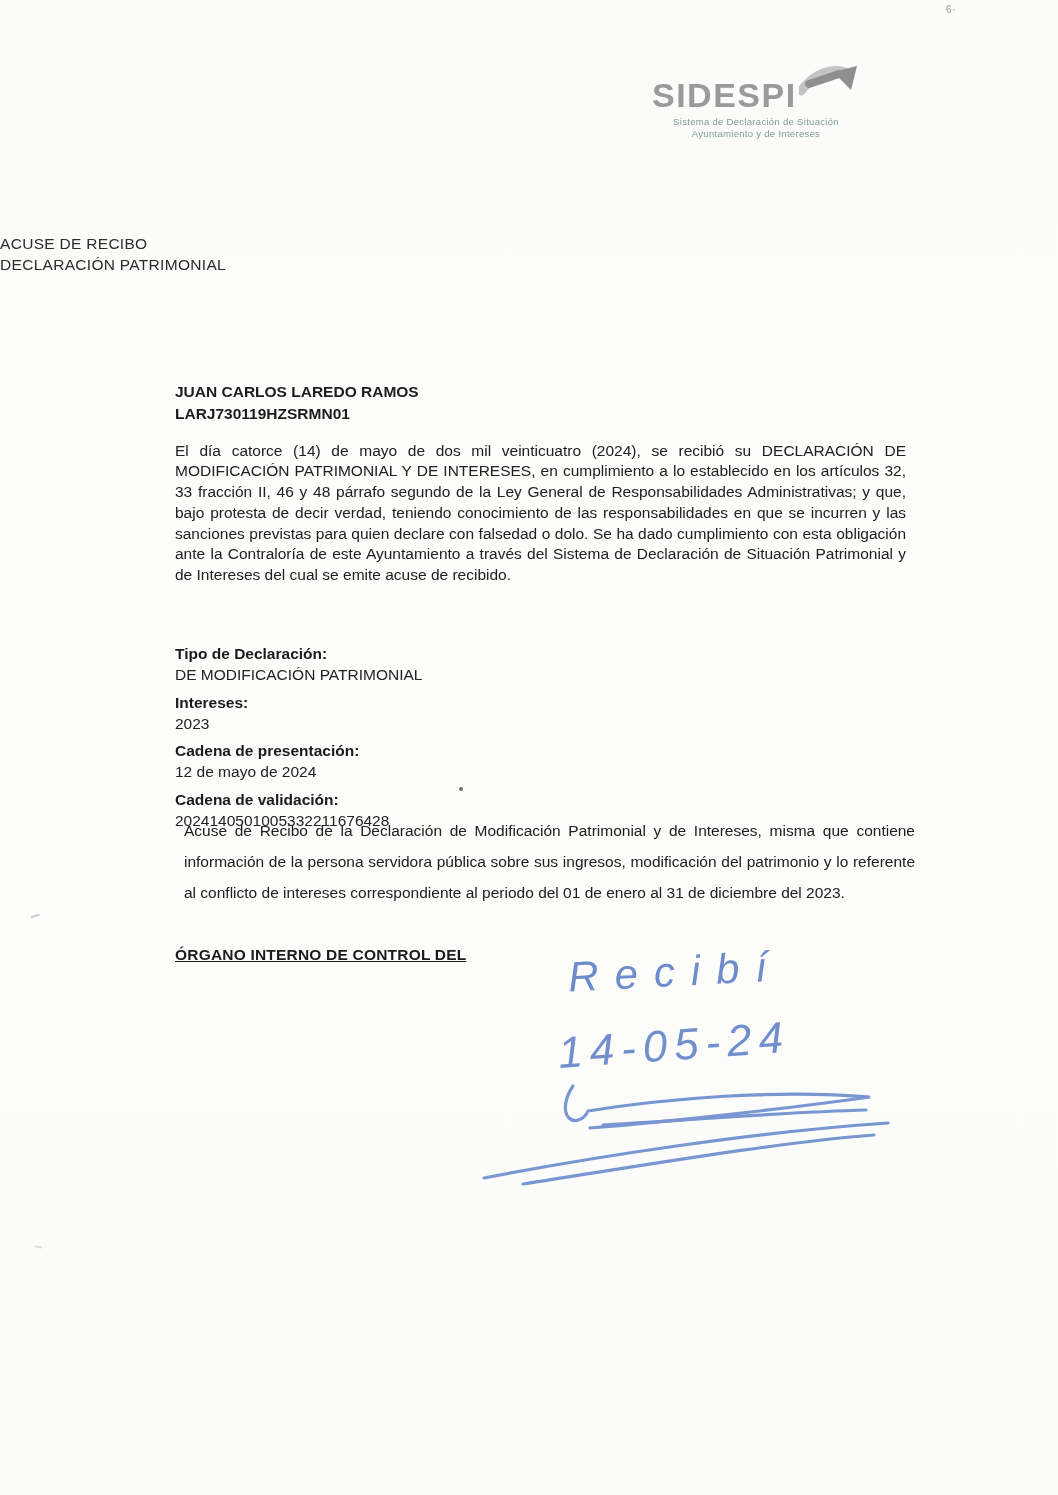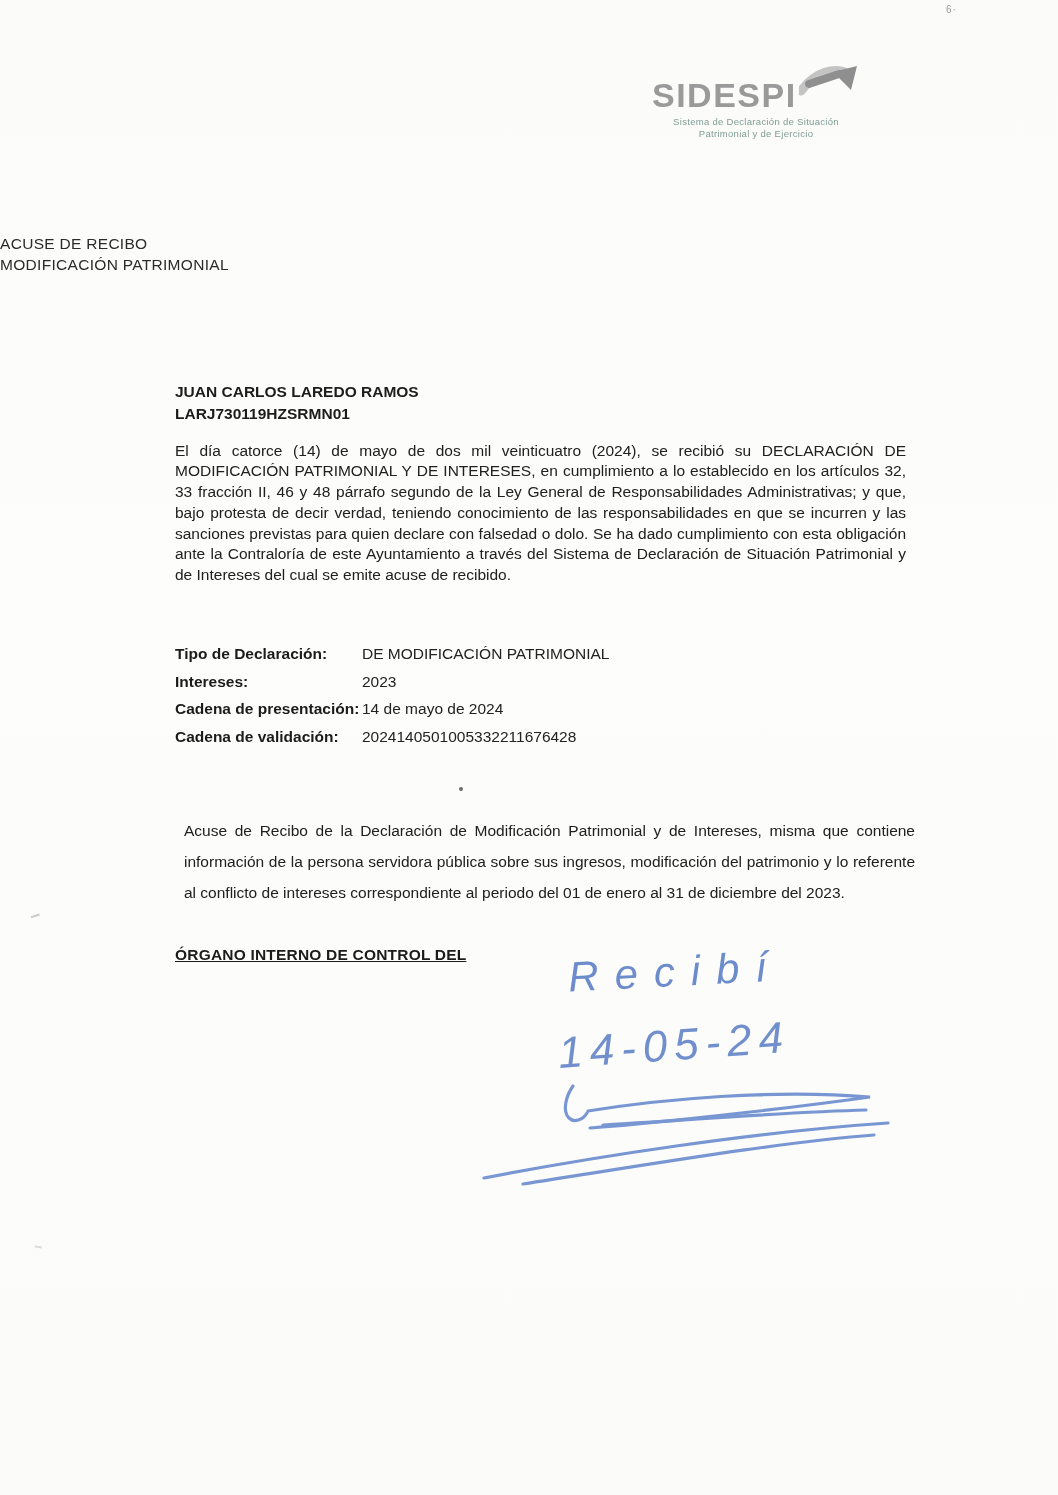--- a/index.html
+++ b/index.html
@@ -48,21 +48,21 @@
     position: absolute; left: 175px; top: 425px; width: 731px;
     font-size: 15.5px; line-height: 20.8px; text-align: justify; color: #202020;
   }
   .closing-par {
     position: absolute; left: 184px; top: 799px; width: 731px;
     font-size: 15.5px; line-height: 31px; text-align: justify; color: #202020;
   }
 
   
   .fields { position: absolute; left: 175px; top: 643px; width: 740px; font-size: 15.5px; }
-  .field-row { display: flex; margin-bottom: 6.5px; line-height: 21px; }
+  .field-row { display: flex; margin-bottom: 6.5px; line-height: 21px; flex-direction: column; }
   .field-label { width: 187px; font-weight: bold; color: #1b1b1b; flex: none; }
   .field-value { color: #222; }
 
   
   .org-heading {
     position: absolute; left: 175px; top: 946px;
     font-weight: bold; font-size: 15.5px; color: #1b1b1b; letter-spacing: .2px; text-decoration: underline;
   }
 
   
@@ -102,48 +102,48 @@
     <div class="logo-row">
       <span class="logo-text">SIDESPI</span>
       <svg class="logo-arrow" width="64" height="44" viewBox="0 0 64 44" fill="none">
         <path d="M2 33 C 16 14, 36 8, 50 16" stroke="#c4c4c4" stroke-width="9" stroke-linecap="round" fill="none"></path>
         <path d="M34 14 L58 8 L52 32 Z" fill="#8f8f8f"></path>
         <path d="M10 26 L40 16" stroke="#8f8f8f" stroke-width="8" stroke-linecap="round"></path>
       </svg>
     </div>
     <div class="logo-sub">
       <div>Sistema de Declaración de Situación</div>
-      <div>Patrimonial y de Ejercicio</div>
+      <div>Ayuntamiento y de Intereses</div>
     </div>
   </div>
 
   <div class="doc-title">
     <div>ACUSE DE RECIBO</div>
-    <div>MODIFICACIÓN PATRIMONIAL</div>
+    <div>DECLARACIÓN PATRIMONIAL</div>
   </div>
 
   <div class="recipient">
     <div>JUAN CARLOS LAREDO RAMOS</div>
     <div>LARJ730119HZSRMN01</div>
   </div>
 
   <p class="body-par">El día catorce (14) de mayo de dos mil veinticuatro (2024), se recibió su DECLARACIÓN DE MODIFICACIÓN PATRIMONIAL Y DE INTERESES, en cumplimiento a lo establecido en los artículos 32, 33 fracción II, 46 y 48 párrafo segundo de la Ley General de Responsabilidades Administrativas; y que, bajo protesta de decir verdad, teniendo conocimiento de las responsabilidades en que se incurren y las sanciones previstas para quien declare con falsedad o dolo. Se ha dado cumplimiento con esta obligación ante la Contraloría de este Ayuntamiento a través del Sistema de Declaración de Situación Patrimonial y de Intereses del cual se emite acuse de recibido.</p>
 
   <div class="fields">
     <div class="field-row">
       <span class="field-label">Tipo de Declaración:</span>
       <span class="field-value">DE MODIFICACIÓN PATRIMONIAL</span>
     </div>
     <div class="field-row">
       <span class="field-label">Intereses:</span>
       <span class="field-value">2023</span>
     </div>
     <div class="field-row">
       <span class="field-label">Cadena de presentación:</span>
-      <span class="field-value">14 de mayo de 2024</span>
+      <span class="field-value">12 de mayo de 2024</span>
     </div>
     <div class="field-row">
       <span class="field-label">Cadena de validación:</span>
       <span class="field-value">2024140501005332211676428</span>
     </div>
   </div>
 
   <p class="closing-par">Acuse de Recibo de la Declaración de Modificación Patrimonial y de Intereses, misma que contiene información de la persona servidora pública sobre sus ingresos, modificación del patrimonio y lo referente al conflicto de intereses correspondiente al periodo del 01 de enero al 31 de diciembre del 2023.</p>
 
   <div class="org-heading">ÓRGANO INTERNO DE CONTROL DEL</div>

